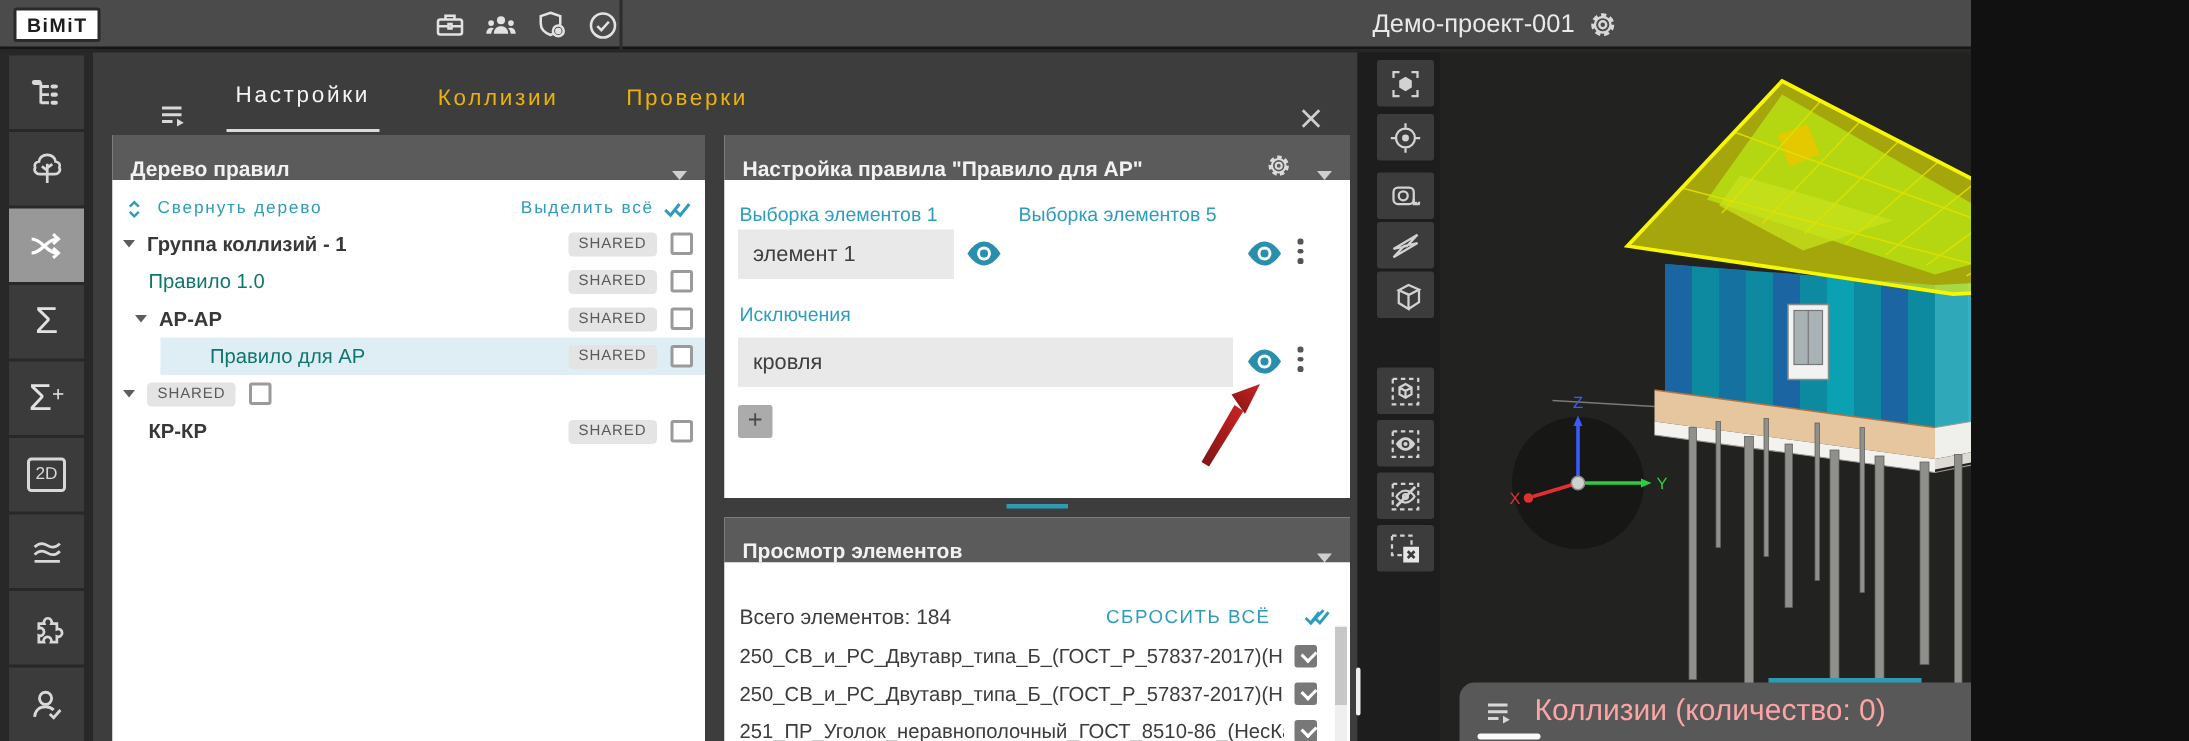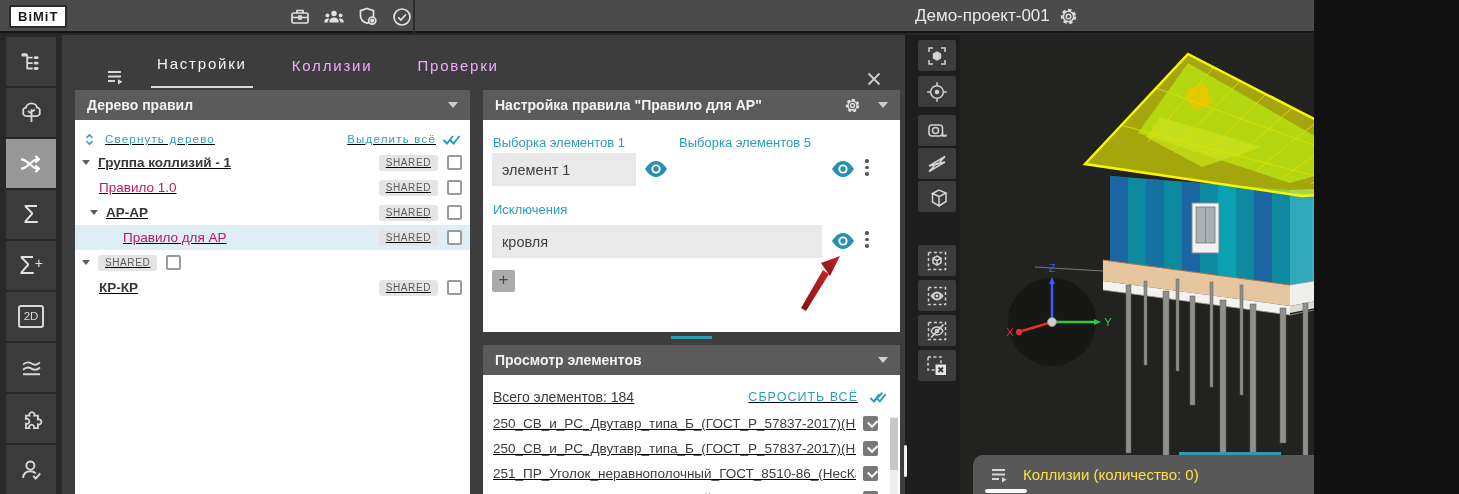--- a/index.html
+++ b/index.html
@@ -25,78 +25,78 @@
   .sbtn svg { stroke:#d8d8d8; }
   .sbtn.active svg { stroke:#ffffff; }
   .sigma { font-size:25px; color:#e2e2e2; font-weight:400; line-height:1; }
   .sigma .sup { font-size:14px; vertical-align:6px; }
   .icon2d { border:2px solid #d8d8d8; border-radius:3px; font-size:11.5px; color:#d8d8d8; padding:4px 4px; line-height:1; }
 
   
   .workpanel { position:absolute; left:62px; top:35px; width:843px; height:459px; background:#3d3d3d; }
   .tabsrow { position:absolute; left:0; top:0; width:100%; height:53px; display:flex; align-items:flex-end; padding-left:43px; }
   .menu-ic { margin-right:24px; cursor:pointer; display:flex; }
-  .tab { font-size:15px; letter-spacing:1.8px; color:#f0abfc; margin-right:33px; padding:17px 6px 14px 6px; cursor:pointer; }
+  .tab { font-size:15px; letter-spacing:1.8px; color:#eab308; margin-right:33px; padding:17px 6px 14px 6px; cursor:pointer; }
   .tab.active { color:#f4f4f4; border-bottom:2px solid #d9d9d9; }
   .close-x { margin-left:auto; margin-right:22px; cursor:pointer; display:flex; }
 
   .panel { position:absolute; background:#fff; }
-  .phead { height:30px; background:#5b5b5b; display:flex; align-items:center; padding:0 12px; cursor:pointer; }
+  .phead { height:30px; background:#5b5b5b; display:flex; align-items:flex-end; padding:0 12px; cursor:pointer; }
   .phead .ptitle { color:#f2f2f2; font-size:14px; font-weight:bold; }
   .phead .caret { margin-left:auto; border-top-color:#cfcfcf; }
   .phead .gear { margin-left:auto; margin-right:16px; display:flex; }
   .phead .gear + .caret { margin-left:0; }
-  .pbody { position:absolute; left:0; right:0; top:30px; bottom:0; background:#fff; overflow:hidden;text-decoration:underline; }
+  .pbody { position:absolute; left:0; right:0; top:30px; bottom:0; background:#fff; overflow:hidden; }
 
   
   .p-tree { left:13px; top:55px; width:395px; height:404px; }
   .ttools { height:30px; display:flex; align-items:center; padding:8px 8px 0 7px; }
   .bluelink { color:#2d9cbd; font-size:11.5px; letter-spacing:1.2px; cursor:pointer; }
   .ttools .lnk1 { margin-left:8px; }
   .ttools .right { margin-left:auto; display:flex; align-items:center; gap:6px; }
   .trow { height:25px; display:flex; align-items:center; padding-right:8px; cursor:pointer; }
   .trow.selected { background:#dfeef5; }
   .tcaret { width:0; height:0; border-left:4.5px solid transparent; border-right:4.5px solid transparent; border-top:5.5px solid #5d5d5d; margin-right:8px; }
-  .tlabel { font-size:13.5px; color:#be185d; flex:1; white-space:nowrap; overflow:hidden; }
+  .tlabel { font-size:13.5px; color:#0f766e; flex:1; white-space:nowrap; overflow:hidden; }
   .tlabel.bold { font-weight:bold; color:#383838; }
-  .lv0 { padding-left:7px; } .lv1 { padding-left:24px; } .lv1c { padding-left:15px; } .lv2 { padding-left:48px; }
+  .lv0 { padding-left:7px; } .lv1 { padding-left:24px; } .lv1c { padding-left:15px; } .lv2 { padding-left:33px;margin-left:32px; }
   .shared { background:#e4e4e4; color:#5a5a5a; font-size:10px; letter-spacing:0.6px; padding:3px 7px; border-radius:3px; margin-right:9px; line-height:1; }
   .cb { width:15px; height:15px; border:2px solid #9a9a9a; border-radius:2px; background:#fff; cursor:pointer; flex:0 0 auto; }
   .cb.checked { background:#787878; border-color:#787878; position:relative; }
   .cb.checked::after { content:""; position:absolute; left:3px; top:1px; width:7px; height:4.5px; border-left:2px solid #fff; border-bottom:2px solid #fff; transform:rotate(-45deg); }
 
   
   .p-rule { left:421px; top:55px; width:417px; height:242px; }
   .flabel { position:absolute; font-size:13px; color:#2d9cbd; }
   .field { position:absolute; height:33px; background:#e9e9e9; border:none; outline:none; font-family:"Liberation Sans",sans-serif; font-size:14.5px; color:#3f3f3f; padding:0 10px; }
   .eye { position:absolute; cursor:pointer; display:flex; }
   .dots { position:absolute; display:flex; flex-direction:column; gap:3px; cursor:pointer; }
   .dots i { width:3.5px; height:3.5px; background:#555; border-radius:50%; }
   .addbtn { position:absolute; left:9px; top:150px; width:23px; height:22px; background:#ababab; color:#4a4a4a; font-size:17px; line-height:20px; text-align:center; border-radius:2px; cursor:pointer; }
   .hhandle { position:absolute; left:609px; top:301px; width:41px; height:3px; background:#2e9bb5; }
 
   
   .p-elems { left:421px; top:310px; width:417px; height:149px; }
-  .etop { display:flex; align-items:center; padding:14px 12px 6px 10px; }
+  .etop { display:flex; align-items:center; padding:28px 12px 6px 10px; }
   .etotal { font-size:14px; color:#3c3c3c; }
-  .reset { margin-left:auto; display:flex; align-items:center; gap:11px; color:#2d9cbd; font-size:12.5px; letter-spacing:1px; cursor:pointer; }
+  .reset { margin-left:auto; display:flex; align-items:center; gap:22px; color:#2d9cbd; font-size:12.5px; letter-spacing:1px; cursor:pointer; }
   .erow { height:25px; display:flex; align-items:center; padding:0 22px 0 10px; }
   .elabel { flex:1; font-size:13.5px; color:#3c3c3c; white-space:nowrap; overflow:hidden; margin-right:7px; }
   .etrack { position:absolute; right:2px; top:42px; bottom:0; width:8px; background:#efefef; }
   .ethumb { position:absolute; right:2px; top:43px; width:8px; height:52px; background:#c7c7c7; cursor:pointer; }
 
   
   .rtools { position:absolute; left:905px; top:35px; width:55px; height:459px; background:#1d1d1d; }
   .rbtn { position:absolute; left:13px; width:38px; height:31px; background:#3c3c3c; border-radius:2px; display:flex; align-items:center; justify-content:center; cursor:pointer; }
   .rbtn svg { stroke:#d2d2d2; fill:none; stroke-width:1.5; }
 
   
   .viewport { position:absolute; left:960px; top:35px; width:499px; height:459px; background:#222221; cursor:grab; }
   .colbar { position:absolute; left:13px; right:0; top:420px; height:39px; background:#585858; border-radius:10px 0 0 0; display:flex; align-items:center; padding-left:16px; gap:12px; }
-  .colbar .lbl { color:#fde047; font-size:15px; }
+  .colbar .lbl { color:#fca5a5; font-size:20px; }
   .vhandle { position:absolute; left:219px; top:417px; width:102px; height:4px; background:#2e9bb5; }
   .hscroll { position:absolute; left:25px; top:454px; width:42px; height:4px; background:#fafafa; border-radius:2px; cursor:pointer; }
   .vscroll { position:absolute; left:904px; top:445px; width:3px; height:32px; background:#efefef; border-radius:2px; cursor:pointer; z-index:30; }
   .arrow-overlay { position:absolute; left:795px; top:248px; width:55px; height:70px; z-index:40; pointer-events:none; }
 </style>
 </head>
 <body>
 
 <div class="stage">
 

